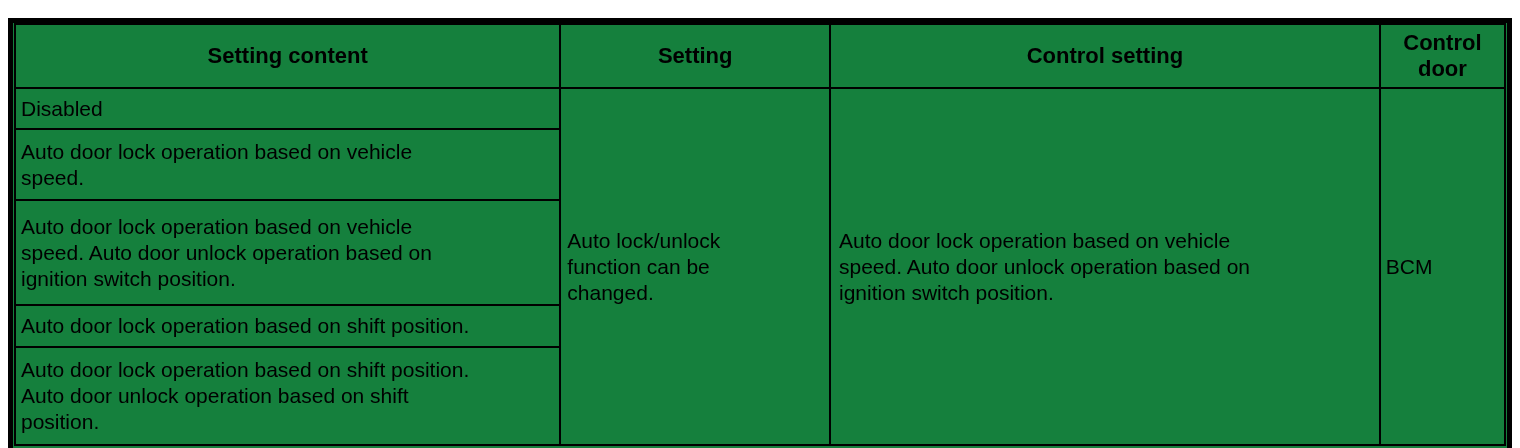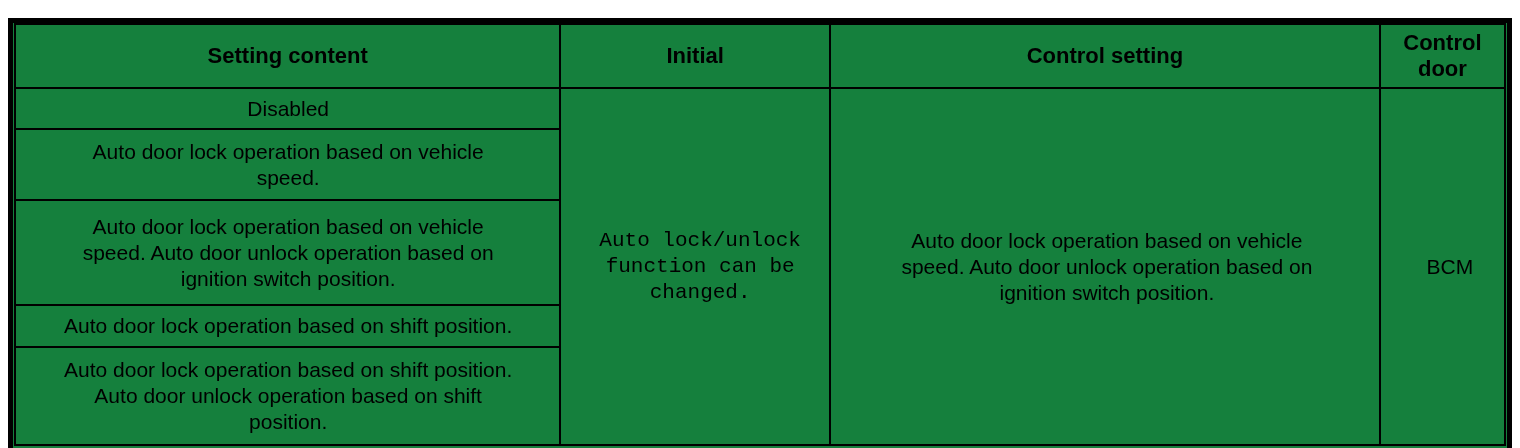--- a/index.html
+++ b/index.html
@@ -32,49 +32,49 @@
     font-size: 22px;
     font-weight: bold;
     text-align: center;
     height: 64px;
     line-height: 26px;
     padding: 2px 6px;
   }
   .spec-table td {
     font-size: 21px;
     line-height: 26px;
-    text-align: center;
+    text-align: left;
     padding: 4px 4px 4px 5px;
     white-space: pre-line;
   }
   
   .r1 td { height: 41px; }
   .r2 td { height: 71px; }
   .r3 td { height: 105px; }
   .r4 td { height: 42px; }
   .r5 td { height: 98px; }
-  td.cell-function { padding-left: 14px; font-family: Liberation Mono, monospace; }
+  td.cell-function { padding-left: 6px; }
   td.cell-initial  { padding-left: 8px; }
-  td.cell-control  { padding-left: 19px; }
+  td.cell-control  { padding-left: 5px; }
 </style>
 </head>
 <body>
 
 <div class="frame">
   <table class="spec-table">
     <colgroup>
       <col style="width:36.6%">
       <col style="width:18.1%">
       <col style="width:36.9%">
       <col style="width:8.4%">
     </colgroup>
     <thead>
       <tr>
         <th>Setting content</th>
-        <th>Initial</th>
+        <th>Setting</th>
         <th>Control setting</th>
         <th>Control door</th>
       </tr>
     </thead>
     <tbody>
       <tr class="r1">
         <td>Disabled</td>
         <td class="cell-function" rowspan="5">Auto lock/unlock
 function can be
 changed.</td>

